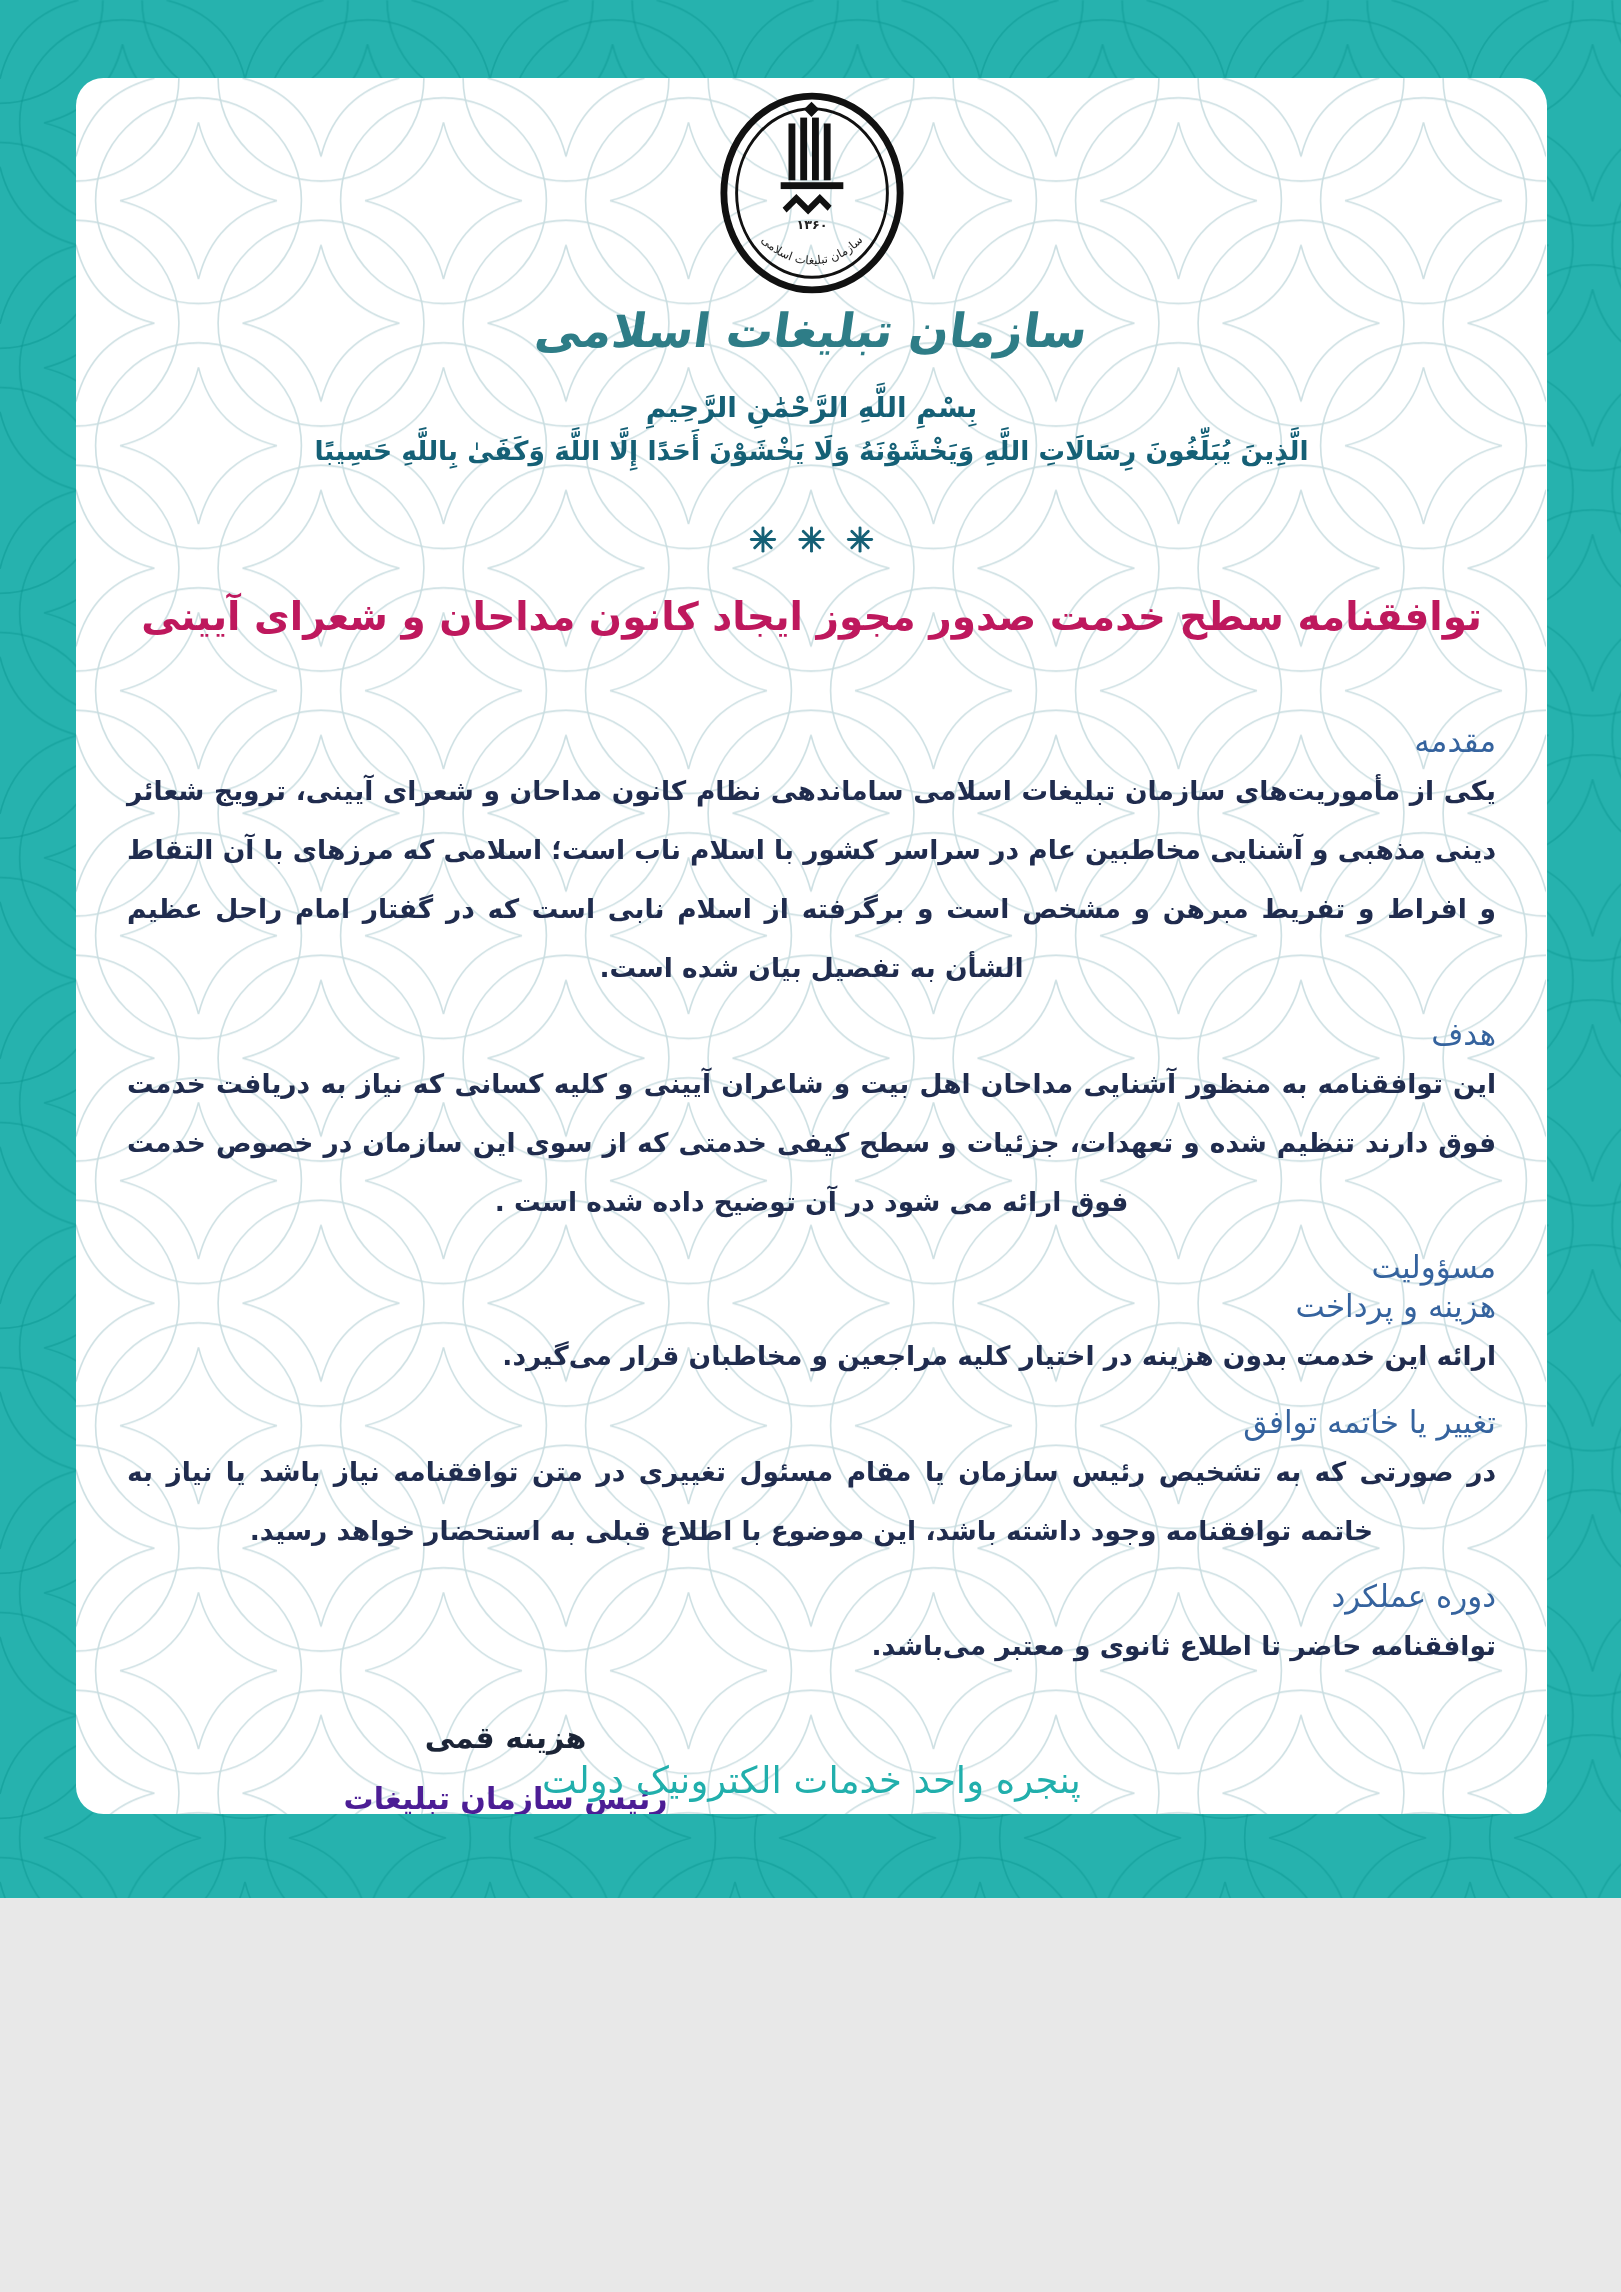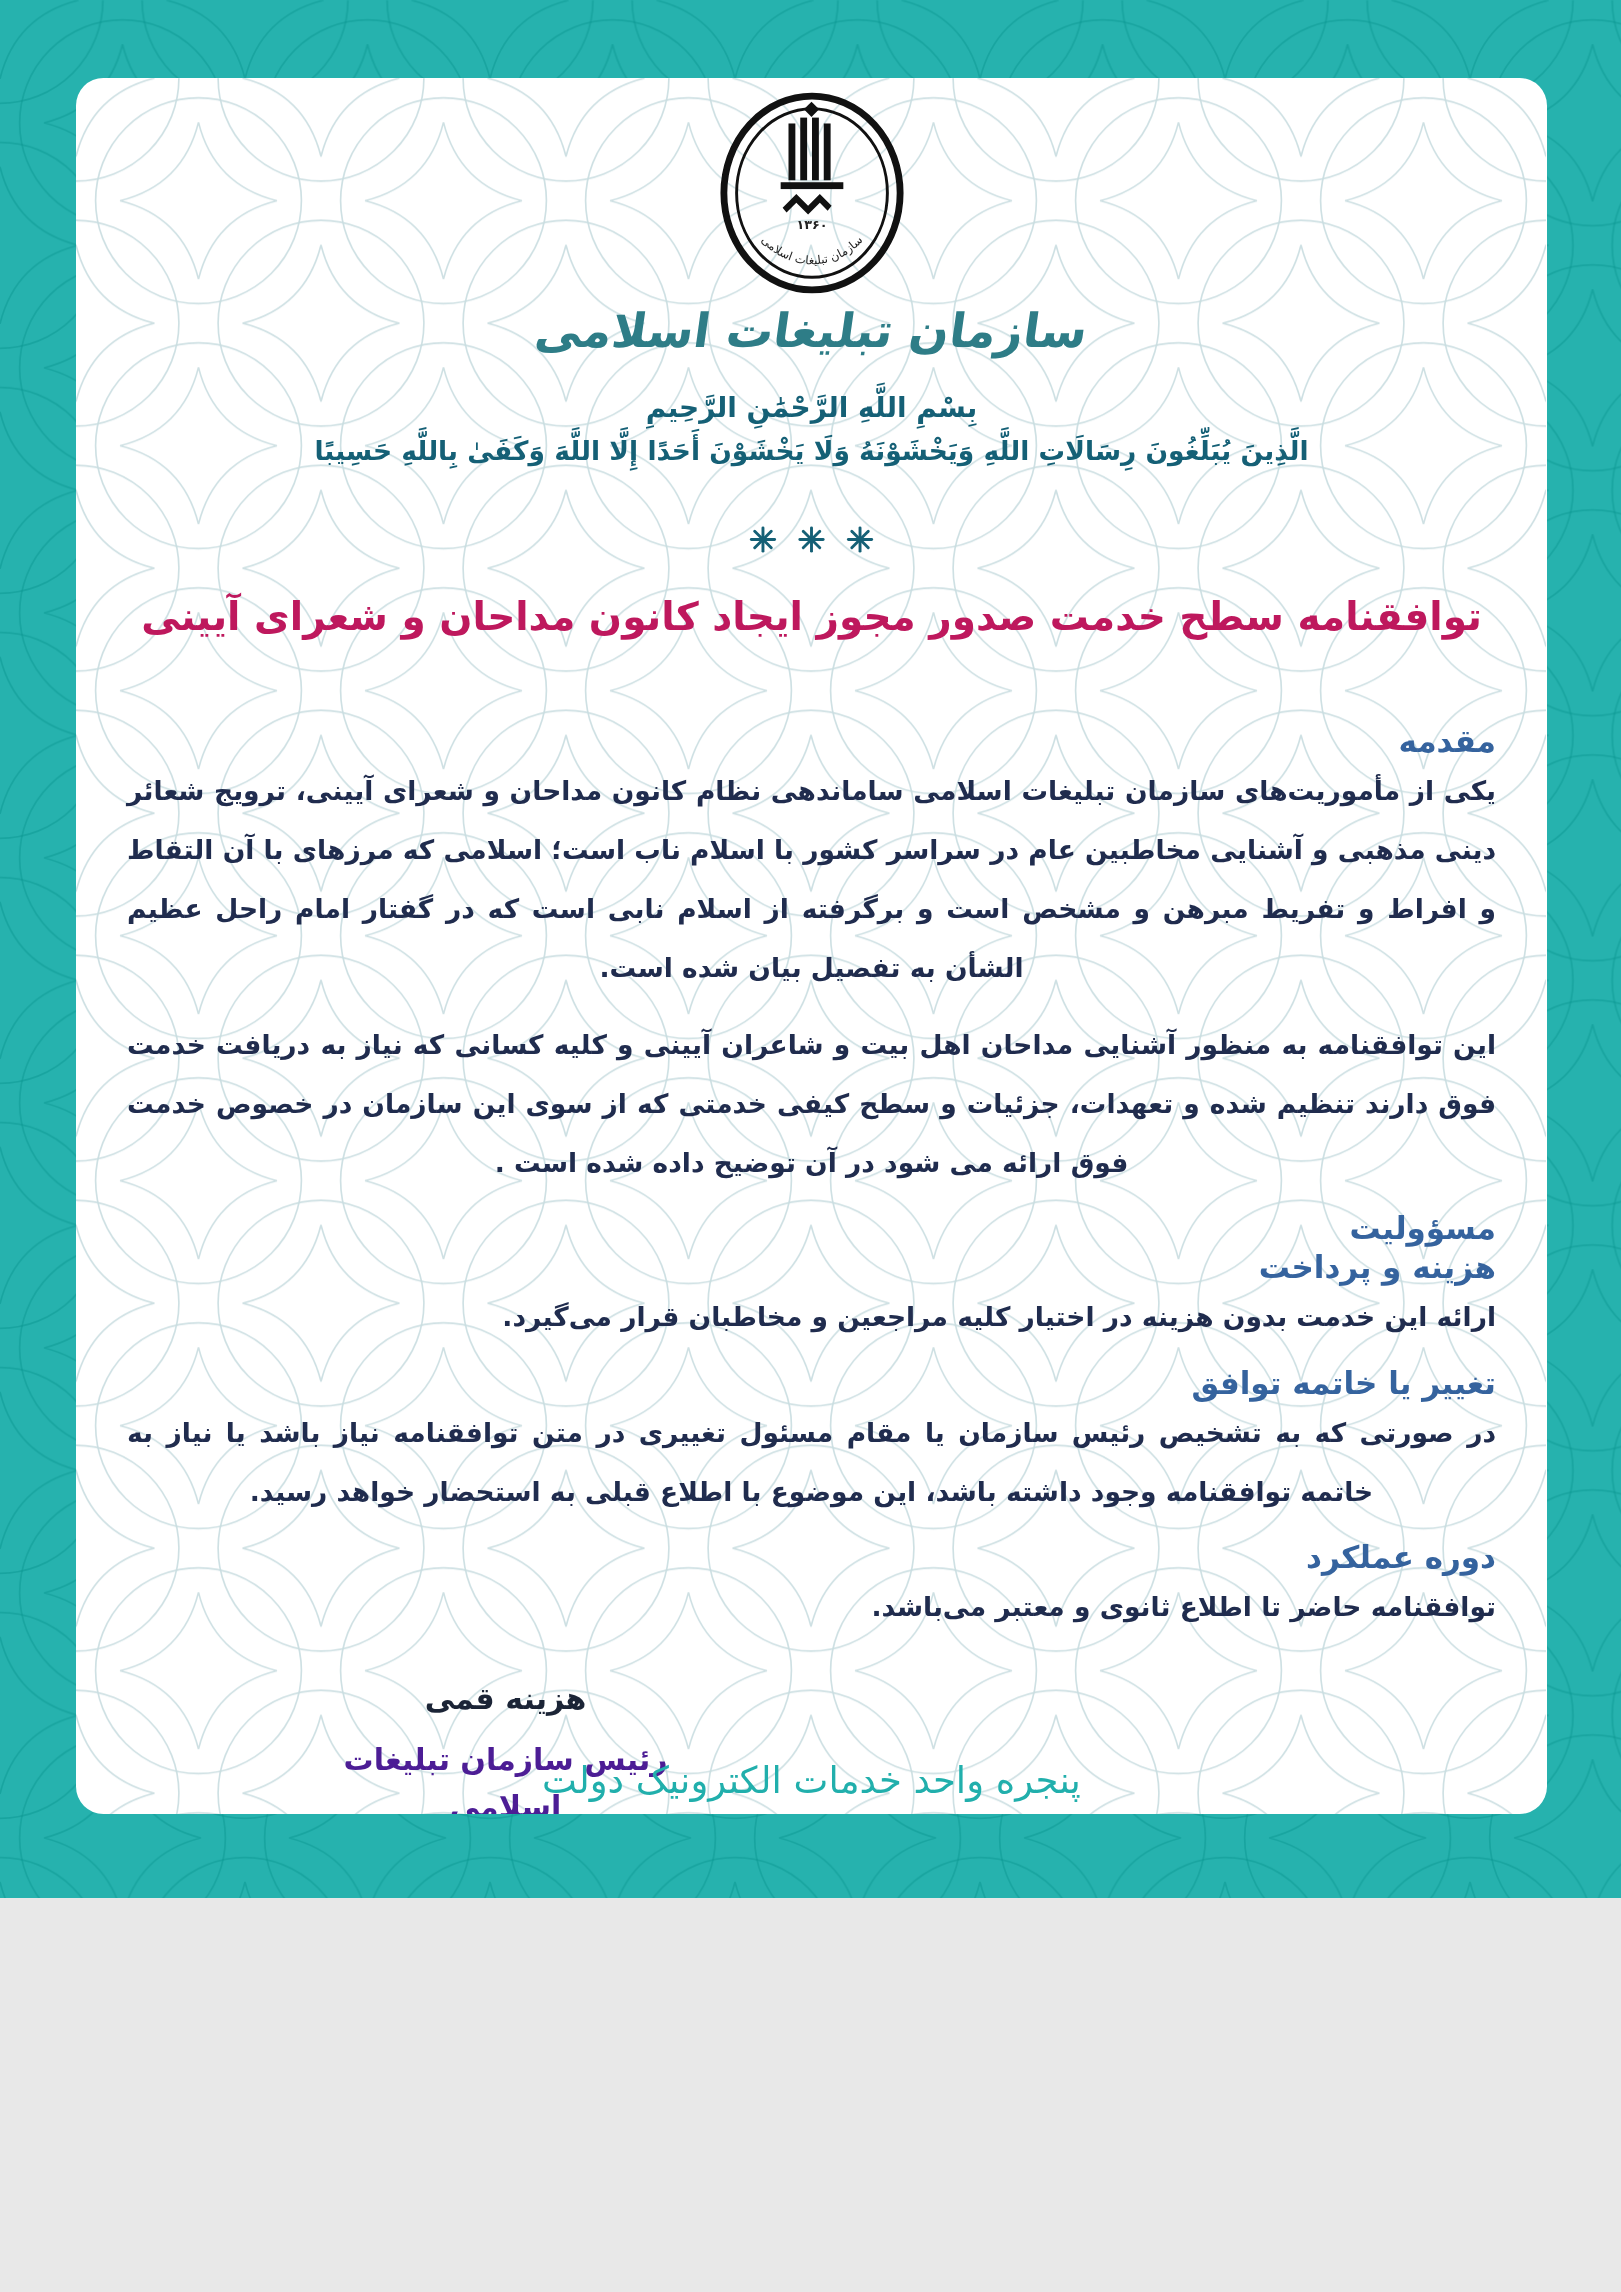--- a/index.html
+++ b/index.html
@@ -67,21 +67,21 @@
     line-height: 55px;
     font-weight: bold;
     color: #be185d;
   }
 
   .sections { margin-top: 78px; }
   .section { text-align: right; }
   .section-heading {
     font-size: 31px;
     line-height: 39px;
-    font-weight: bold;
+    font-weight: normal;
     color: #35639e;
     margin: 0 0 0 0;
   }
   .section-body {
     margin: 0 0 17.6px 0;
     font-size: 26.5px;
     line-height: 59px;
     font-weight: bold;
     color: #202c4e;
   }
@@ -216,20 +216,21 @@
       <h1 class="doc-title">توافقنامه سطح خدمت صدور مجوز ایجاد کانون مداحان و شعرای آیینی</h1>
 
       <div class="sections">
 
         <div class="section">
           <div class="section-heading sec-h">مقدمه</div>
           <p class="section-body para-justify">یکی از مأموریت‌های سازمان تبلیغات اسلامی ساماندهی نظام کانون مداحان و شعرای آیینی، ترویج شعائر دینی مذهبی و آشنایی مخاطبین عام در سراسر کشور با اسلام ناب است؛ اسلامی که مرزهای با آن التقاط و افراط و تفریط مبرهن و مشخص است و برگرفته از اسلام نابی است که در گفتار امام راحل عظیم الشأن به تفصیل بیان شده است.</p>
         </div>
 
         <div class="section">
+          <div class="section-heading sec-h">هدف</div>
           <p class="section-body para-justify">این توافقنامه به منظور آشنایی مداحان اهل بیت و شاعران آیینی و کلیه کسانی که نیاز به دریافت خدمت فوق دارند تنظیم شده و تعهدات، جزئیات و سطح کیفی خدمتی که از سوی این سازمان در خصوص خدمت فوق ارائه می شود در آن توضیح داده شده است .</p>
         </div>
 
         <div class="section">
           <div class="section-heading sec-h">مسؤولیت</div>
         </div>
 
         <div class="section">
           <div class="section-heading sec-h">هزینه و پرداخت</div>
           <p class="section-body para-start">ارائه این خدمت بدون هزینه در اختیار کلیه مراجعین و مخاطبان قرار می‌گیرد.</p>

